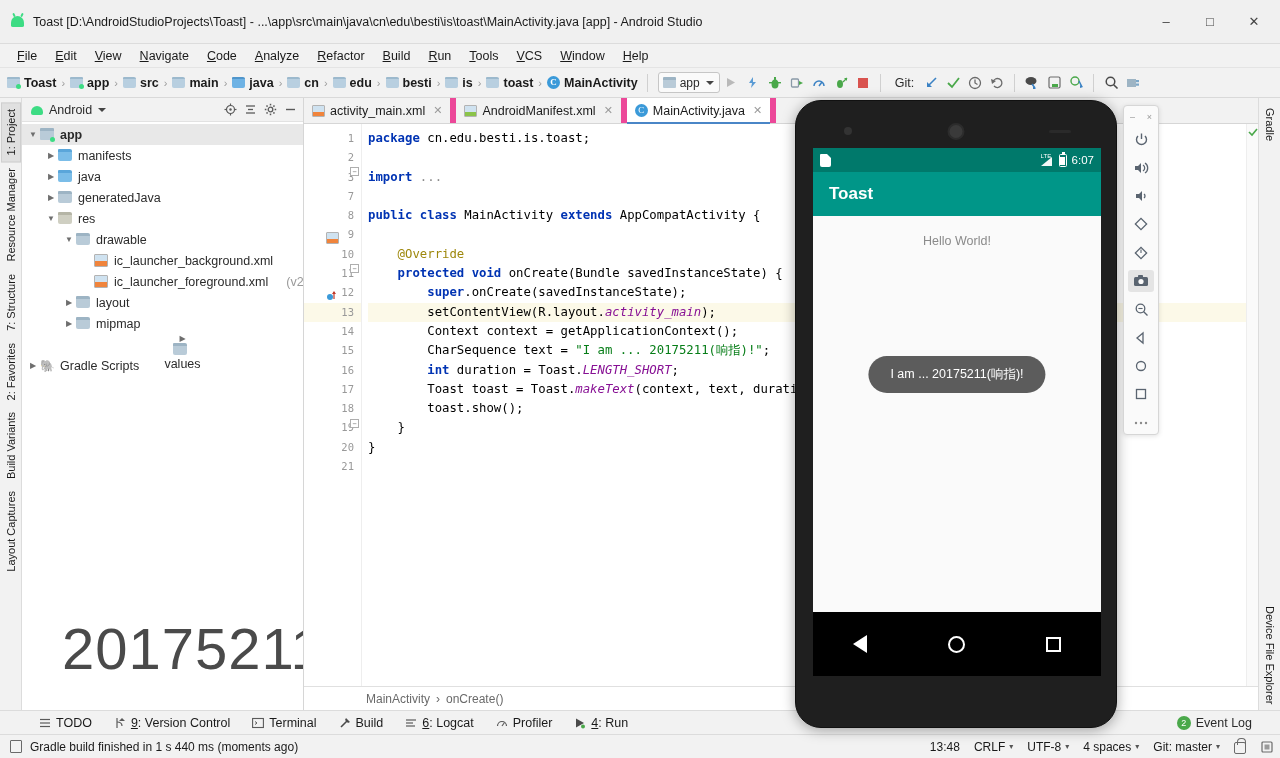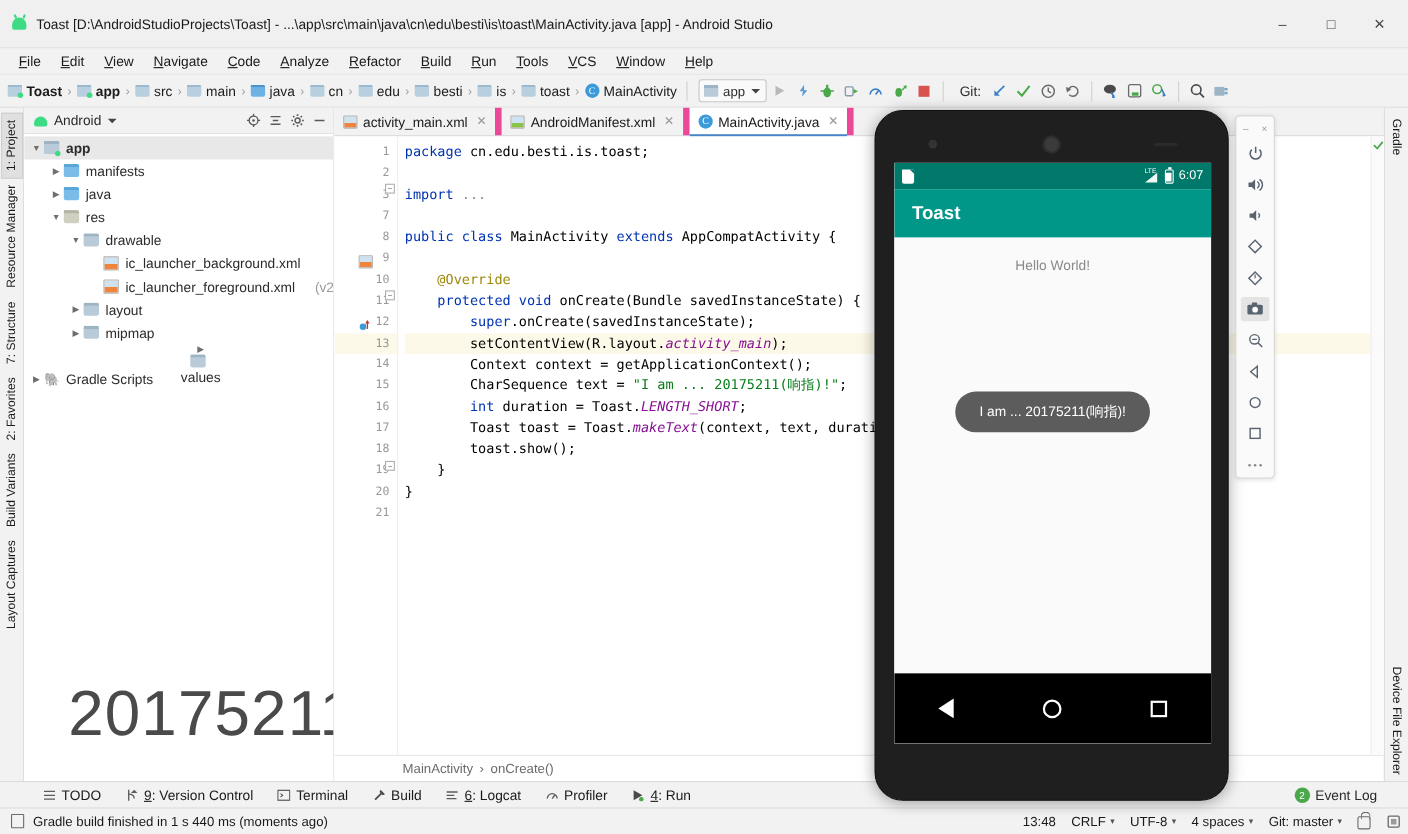--- a/index.html
+++ b/index.html
@@ -37,21 +37,21 @@
     padding-left: 8px; flex: none; border-bottom: 1px solid #e4e4e4;
   }
   .menu-item { padding: 2px 9px; font-size: 12.5px; color: #1a1a1a; cursor: default; }
   .menu-item u { text-decoration: underline; }
 
   
   .navbar {
     height: 30px; background: #f2f2f2; display: flex; align-items: center;
     padding: 0 4px; flex: none; border-bottom: 1px solid #d9d9d9; gap: 0px;
   }
-  .crumb { display: flex; align-items: center; padding: 1px 3px; font-size: 12.5px; color: #1b1b1b; white-space: nowrap; }
+  .crumb { display: flex; align-items: center; padding: 1px 3px; font-size: 12.5px; color: #1b1b1b; white-space: nowrap; font-weight: bold; }
   .crumb.bold { font-weight: bold; }
   .crumb-sep { color: #9b9b9b; font-size: 11px; padding: 0 2px; }
   .folder-ic {
     width: 13px; height: 11px; margin-right: 4px; background: #b8cfe0;
     border-radius: 1px 2px 2px 2px; position: relative; flex: none;
     border-top: 2px solid #9cb9cd;
   }
   .folder-ic.blue { background: #6eb2e4; border-top-color: #4f95cb; }
   .module-ic {
     width: 13px; height: 11px; margin-right: 4px; background: #b8cfe0; border-radius: 1px;
@@ -153,21 +153,21 @@
     font-size: 10.5px; color: #999; padding-top: 5px; border-right: 1px solid #eee;
   }
   .gl { height: 19.3px; line-height: 19.3px; text-align: right; padding-right: 7px; position: relative; }
   .gl.hl { background: #fcf9e8; }
   .code {
     flex: 1; font-family: "DejaVu Sans Mono", monospace; font-size: 12.3px;
     padding: 5px 0 0 6px; line-height: 19.3px; color: #000; position: relative; white-space: pre;
   }
   .cl { height: 19.3px; }
   .cl.hl { background: #fcf9e8; }
-  .kw { color: #0033b3; font-weight: normal; }
+  .kw { color: #0033b3; font-weight: bold; }
   .str { color: #067d17; }
   .ann { color: #9e880d; }
   .fld { color: #871094; font-style: italic; }
   .stat { color: #8c8c8c; }
   .marker-bar { position: absolute; right: 0; top: 0; bottom: 0; width: 12px; background: #fafafa; border-left: 1px solid #eee; }
   .breadcrumbs {
     height: 24px; border-top: 1px solid #e0e0e0; display: flex; align-items: center;
     padding-left: 62px; font-size: 12px; color: #6a6a6a; gap: 6px; flex: none; background: #fff;
   }
 
@@ -526,20 +526,27 @@
             <span class="tlabel">manifests</span>
           </div>
           <div class="trow" style="padding-left: 22px;">
             <span class="arrow closed"></span>
             <span class="ticon">
               <span class="ic-folder" style="display: block;"></span>
             </span>
             <span class="tlabel">java</span>
           </div>
           <div class="trow" style="padding-left: 22px;">
+            <span class="arrow closed"></span>
+            <span class="ticon">
+              <span class="ic-folder grey" style="display: block;"></span>
+            </span>
+            <span class="tlabel">generatedJava</span>
+          </div>
+          <div class="trow" style="padding-left: 22px;">
             <span class="arrow open"></span>
             <span class="ticon">
               <span class="ic-folder res" style="display: block;"></span>
             </span>
             <span class="tlabel">res</span>
           </div>
           <div class="trow" style="padding-left: 40px;">
             <span class="arrow open"></span>
             <span class="ticon">
               <span class="ic-folder grey" style="display: block;"></span>

